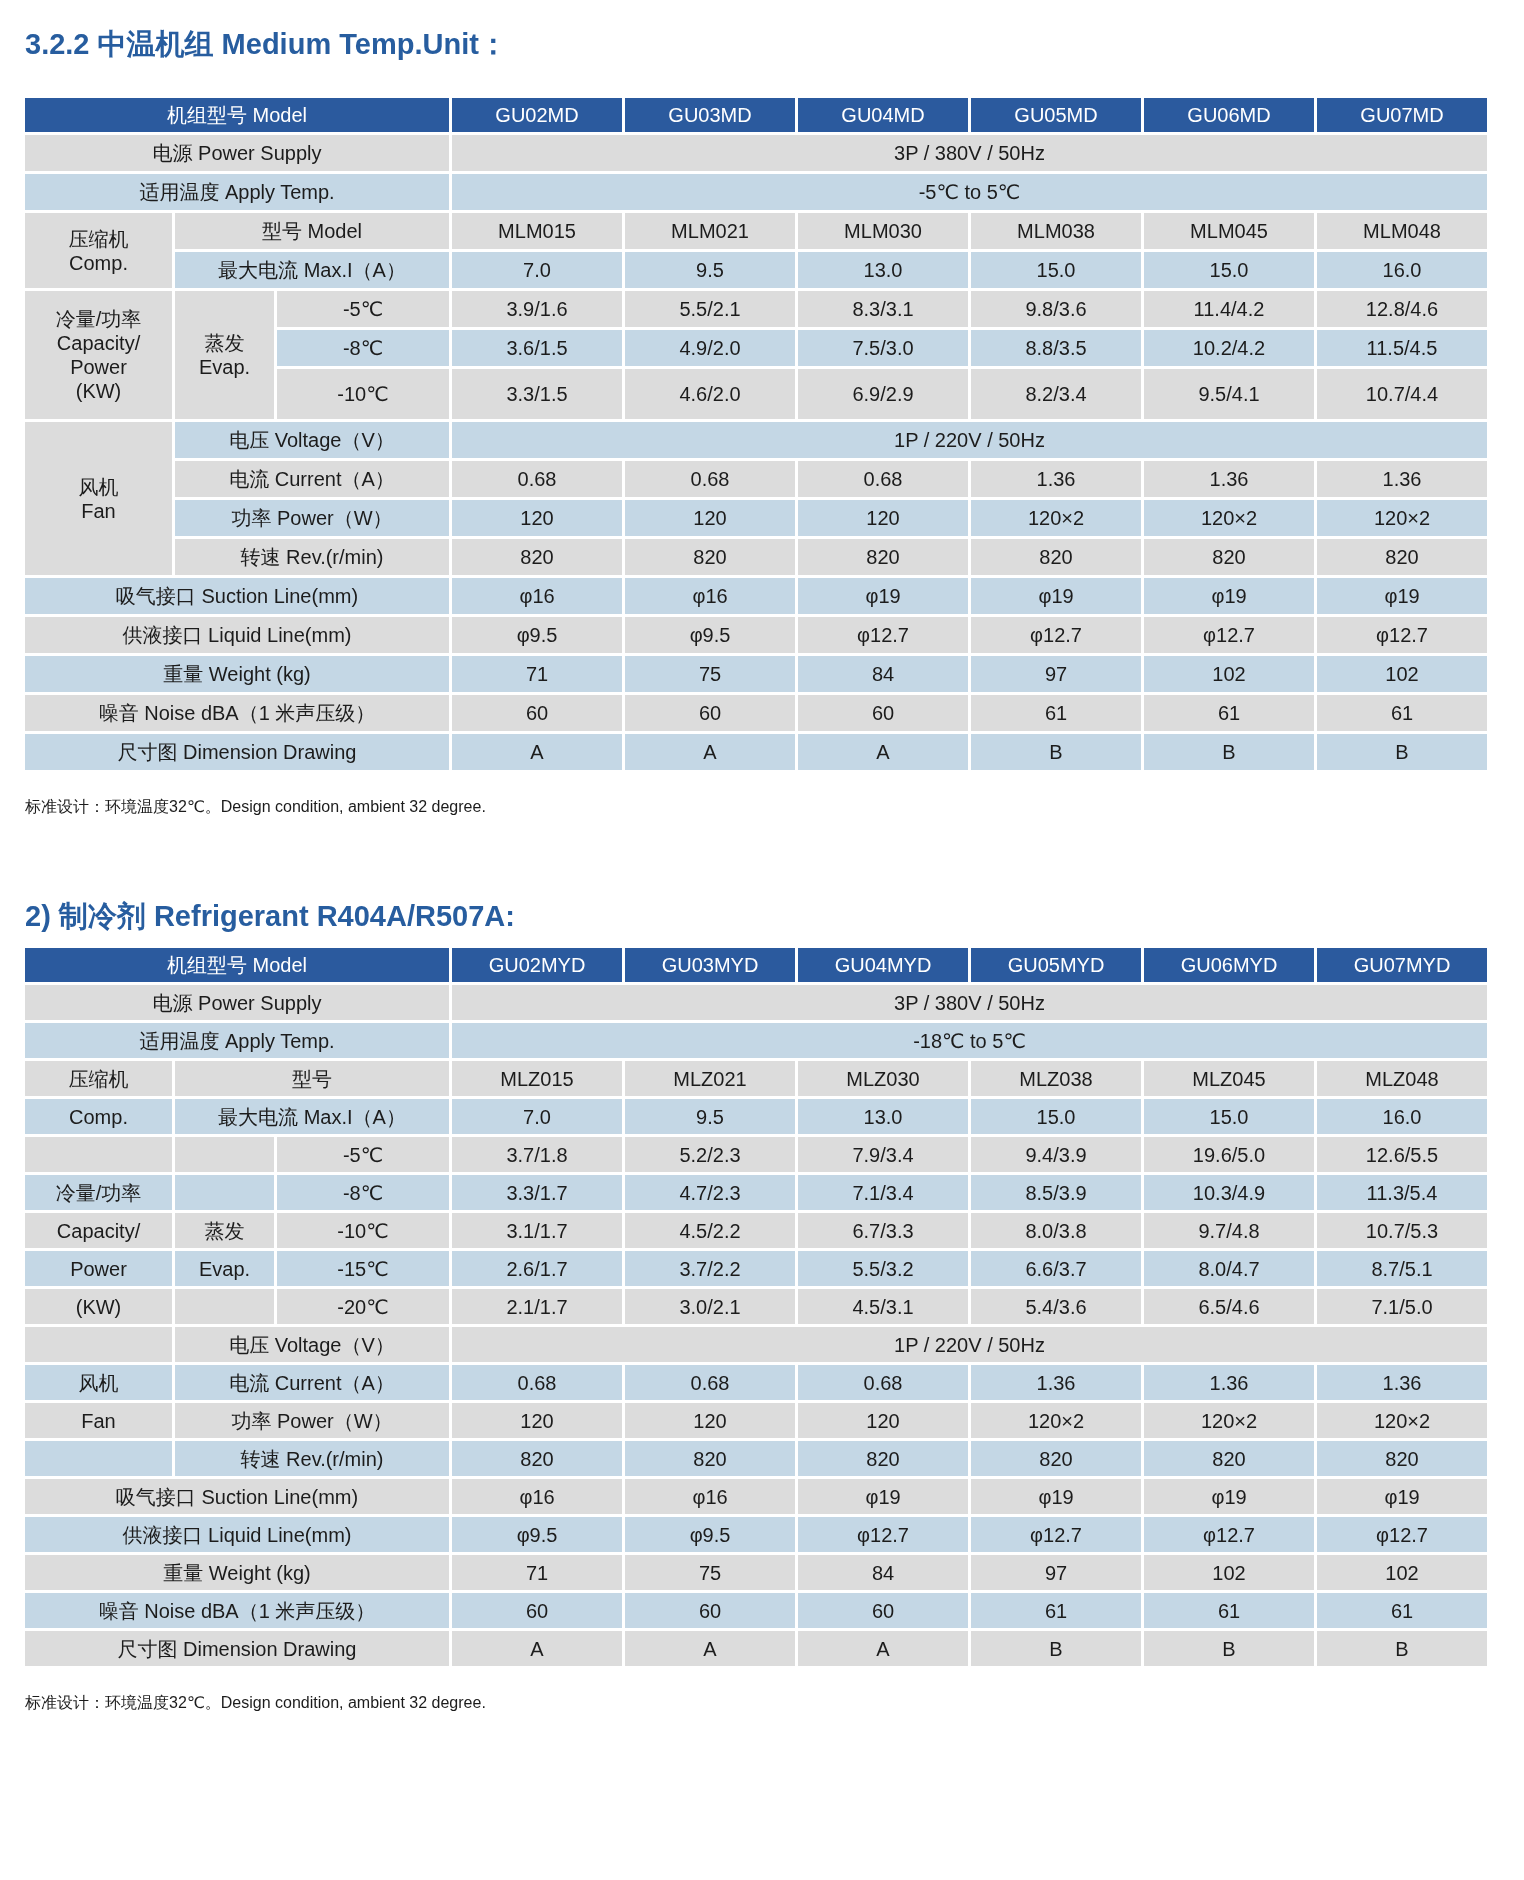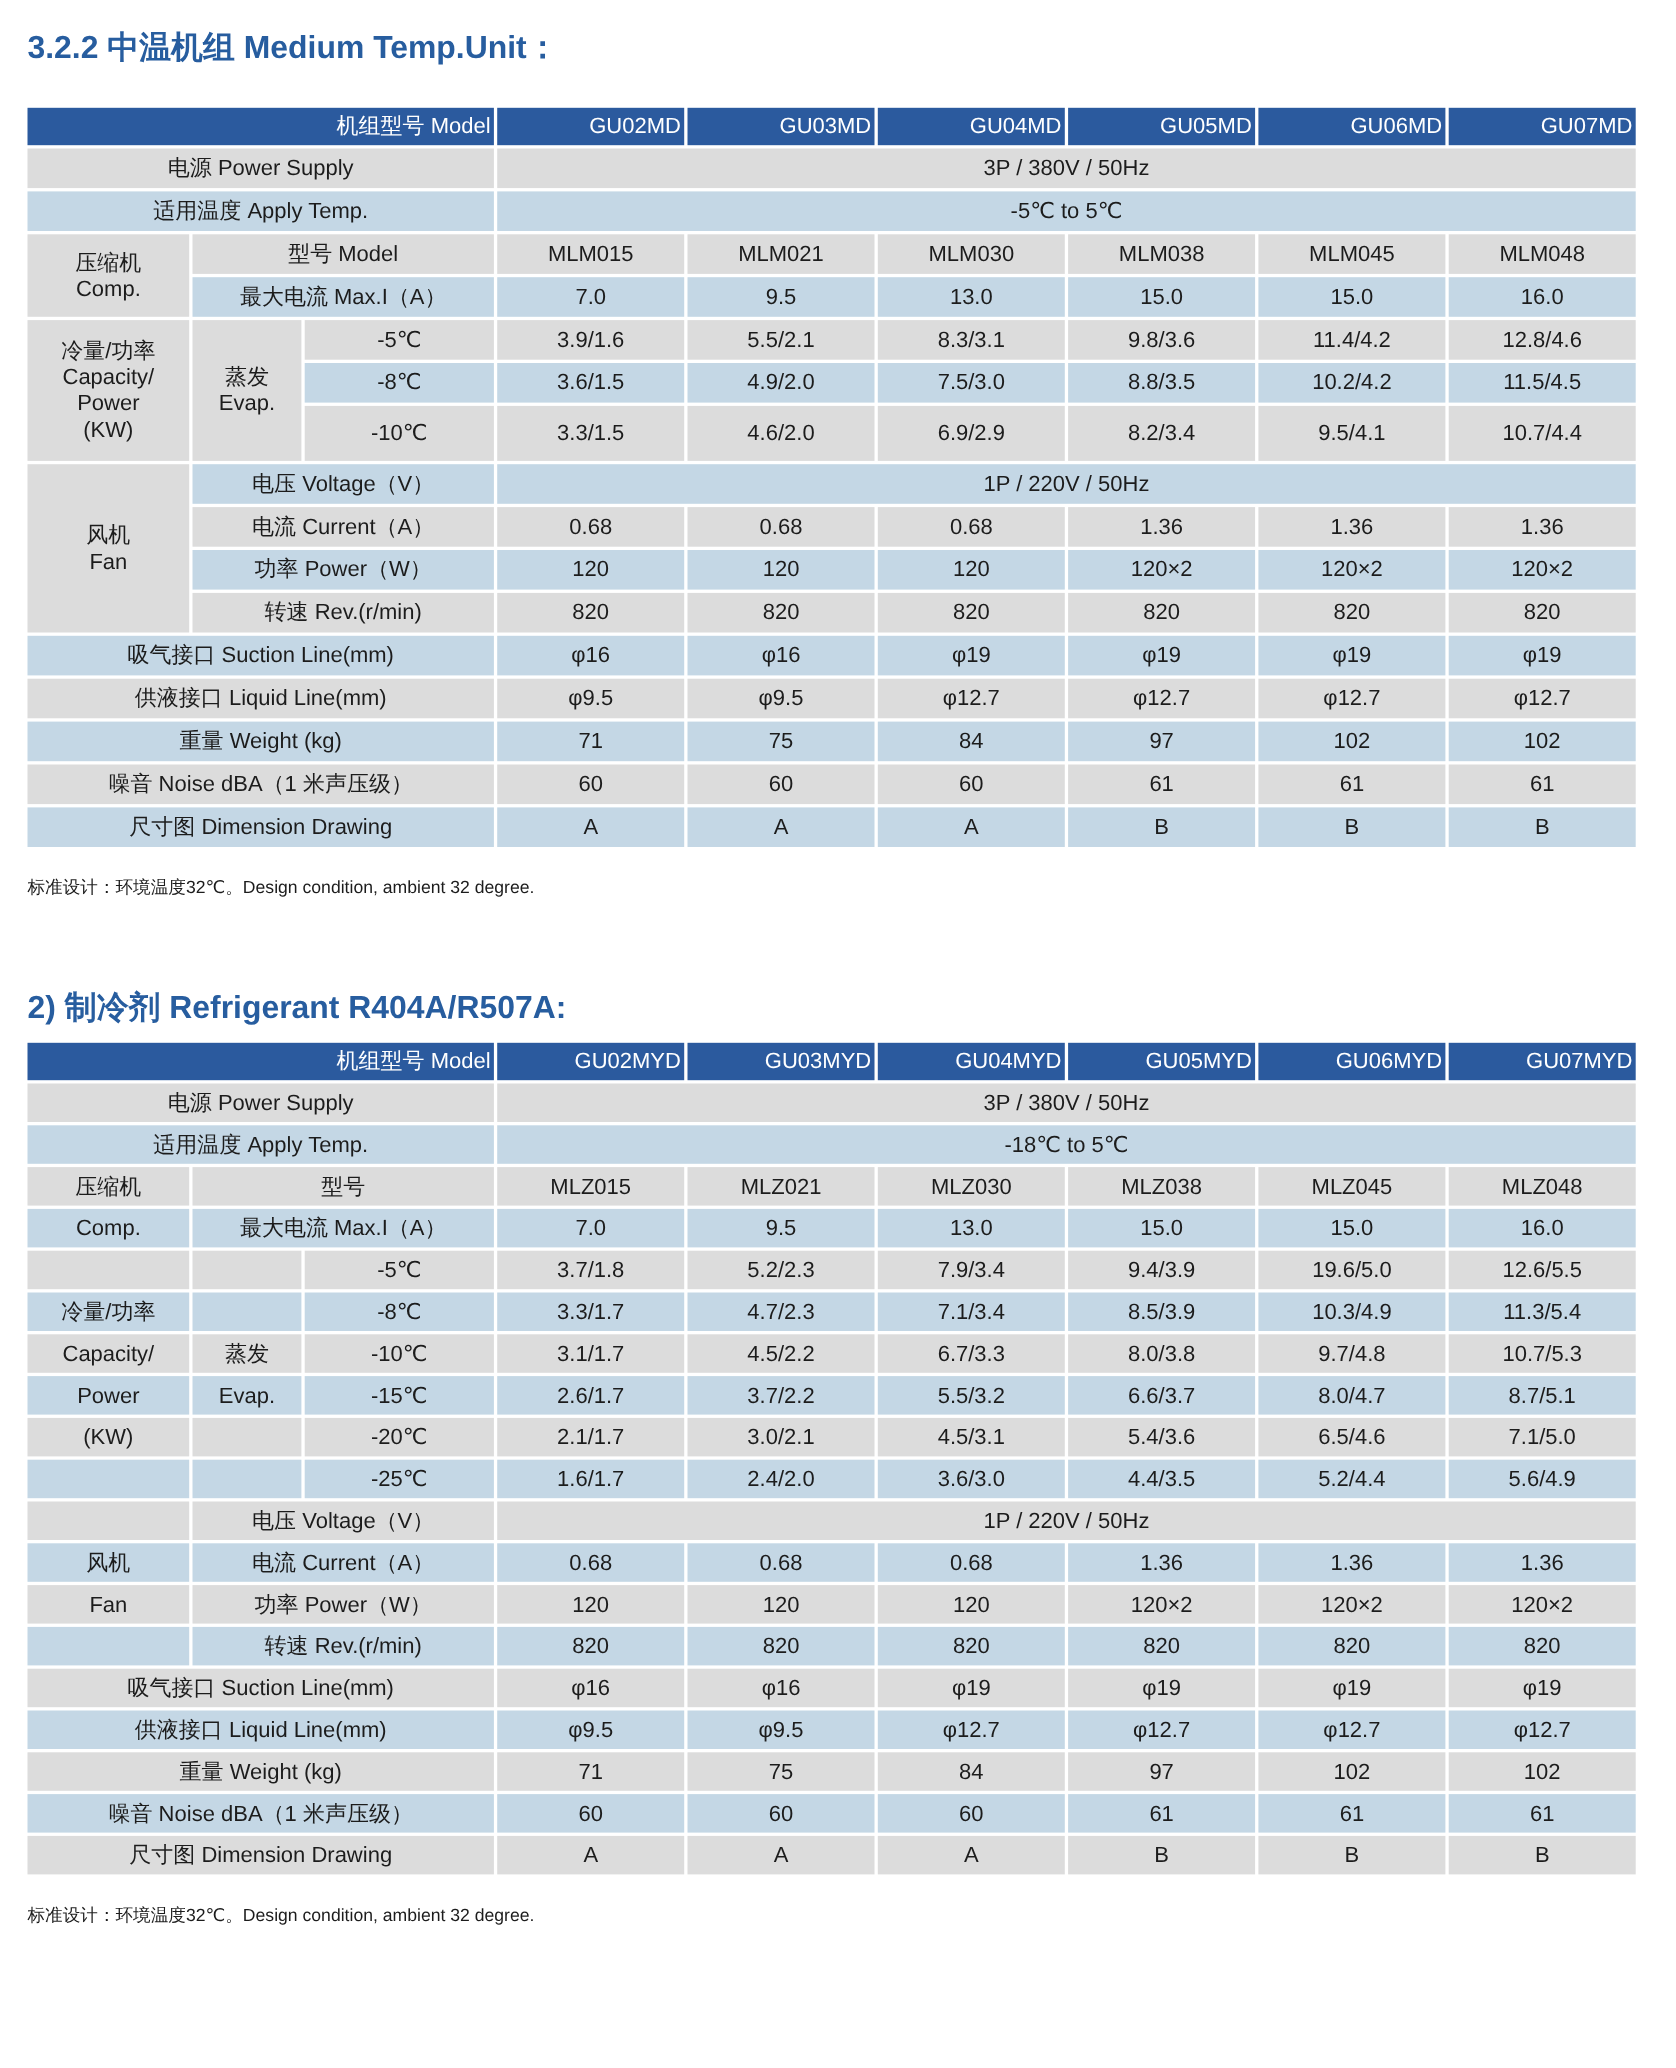--- a/index.html
+++ b/index.html
@@ -12,21 +12,21 @@
   .page{width:1524px;height:1880px;padding:26px 30px 0 25px;overflow:hidden;background:#fff;}
   .title,.subtitle{color:var(--title-text);font-size:29px;font-weight:bold;margin:0;line-height:37px;}
   .sec2{margin-top:80px;}
   .spec{border-collapse:separate;border-spacing:3px;table-layout:fixed;width:1462px;font-size:20px;margin-left:-3px;}
   .spec td{text-align:center;vertical-align:middle;padding:0 3px;overflow:hidden;line-height:1.2;}
   .t1 tr{height:36px;}
   .t1 tr.head{height:34px;}
   .t1 tr.tall{height:50px;}
   .t2 tr{height:35px;}
   .t2 tr.head{height:34px;}
-  tr.head td{background:var(--header-bg);color:var(--header-text);text-align:right;}
+  tr.head td{background:var(--header-bg);color:var(--header-text);}
   td.g{background:var(--row-gray);}
   td.b{background:var(--row-blue);}
   .pre2{white-space:pre-line;line-height:36px;}
   .cap{white-space:pre-line;line-height:33px;}
   .note{font-size:16px;margin:24px 0 0 0;color:var(--body-text);}
   .gap1{height:32px;}
   .gapT2{height:10px;}
 </style>
 </head>
 <body>
@@ -304,31 +304,20 @@
       <td class="g"></td>
       <td class="g">-20℃</td>
       <td class="g">2.1/1.7</td>
       <td class="g">3.0/2.1</td>
       <td class="g">4.5/3.1</td>
       <td class="g">5.4/3.6</td>
       <td class="g">6.5/4.6</td>
       <td class="g">7.1/5.0</td>
     </tr>
     <tr>
-      <td class="b"></td>
-      <td class="b"></td>
-      <td class="b">-25℃</td>
-      <td class="b">1.6/1.7</td>
-      <td class="b">2.4/2.0</td>
-      <td class="b">3.6/3.0</td>
-      <td class="b">4.4/3.5</td>
-      <td class="b">5.2/4.4</td>
-      <td class="b">5.6/4.9</td>
-    </tr>
-    <tr>
       <td class="g"></td>
       <td colspan="2" class="g">电压 Voltage（V）</td>
       <td colspan="6" class="g">1P / 220V / 50Hz</td>
     </tr>
     <tr>
       <td class="b">风机</td>
       <td colspan="2" class="b">电流 Current（A）</td>
       <td class="b">0.68</td>
       <td class="b">0.68</td>
       <td class="b">0.68</td>

